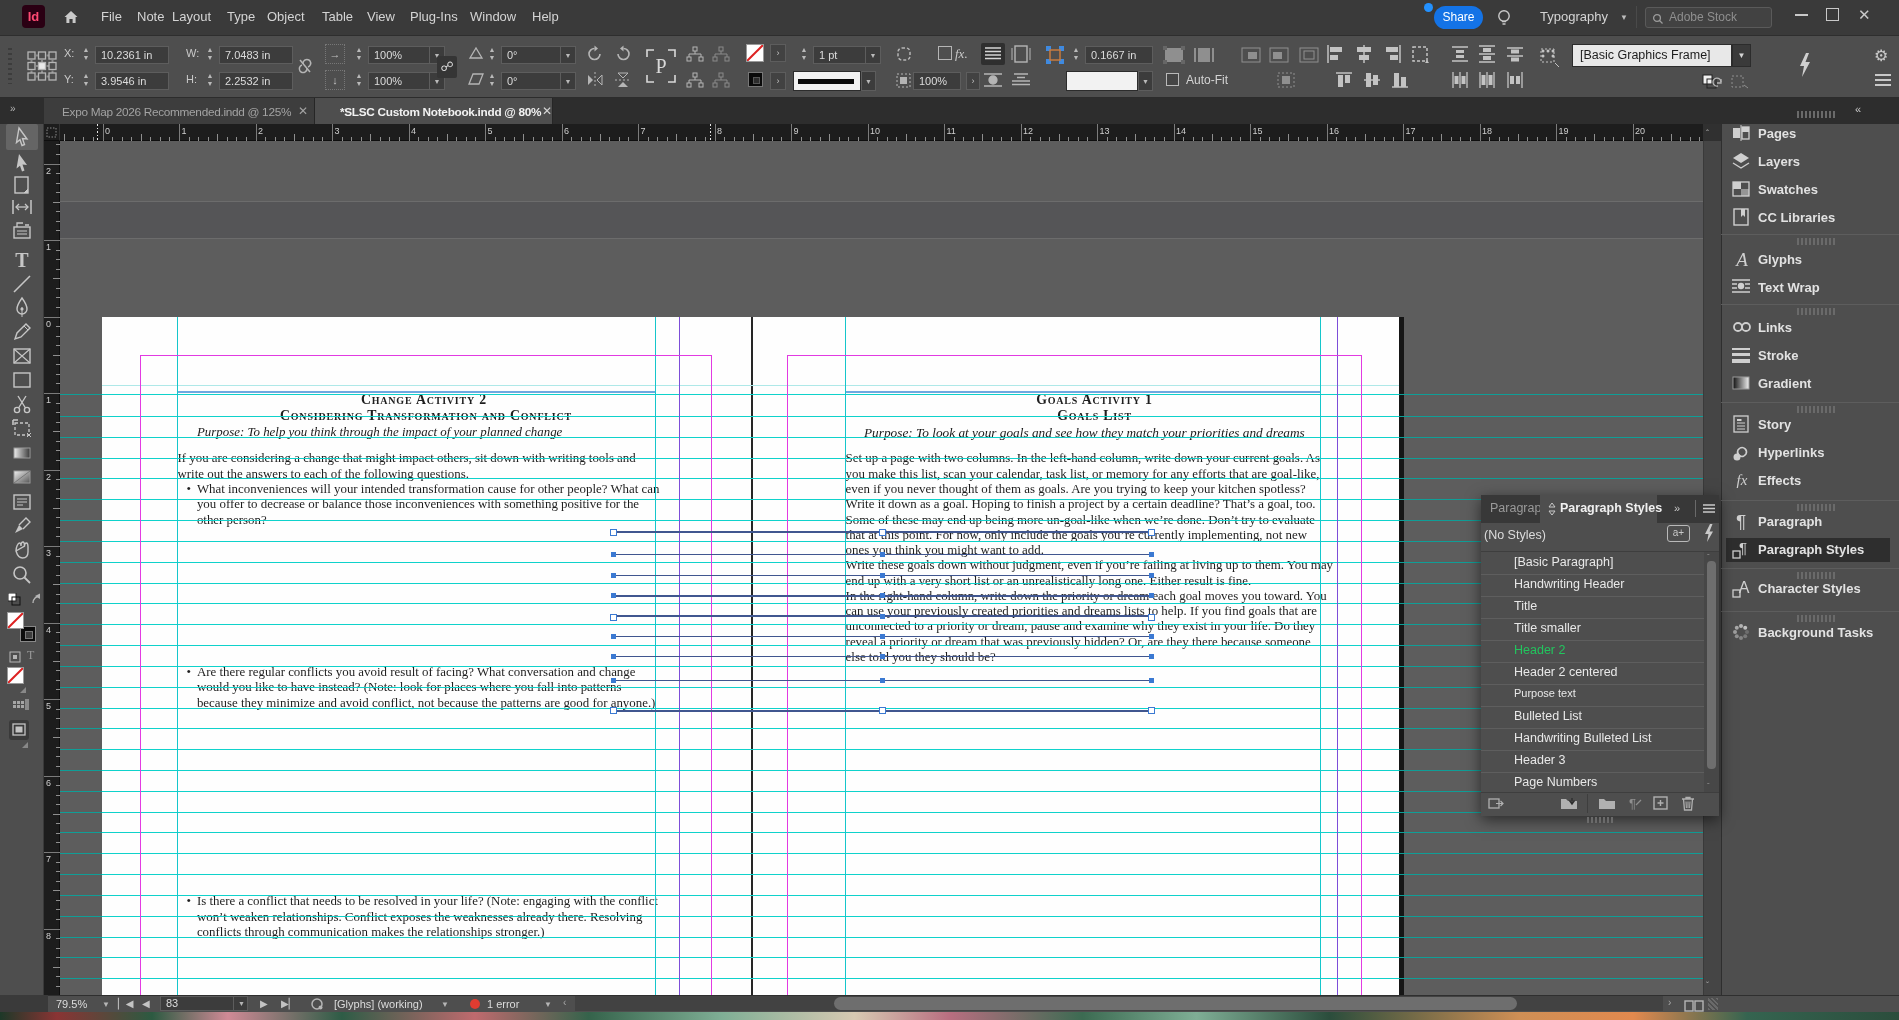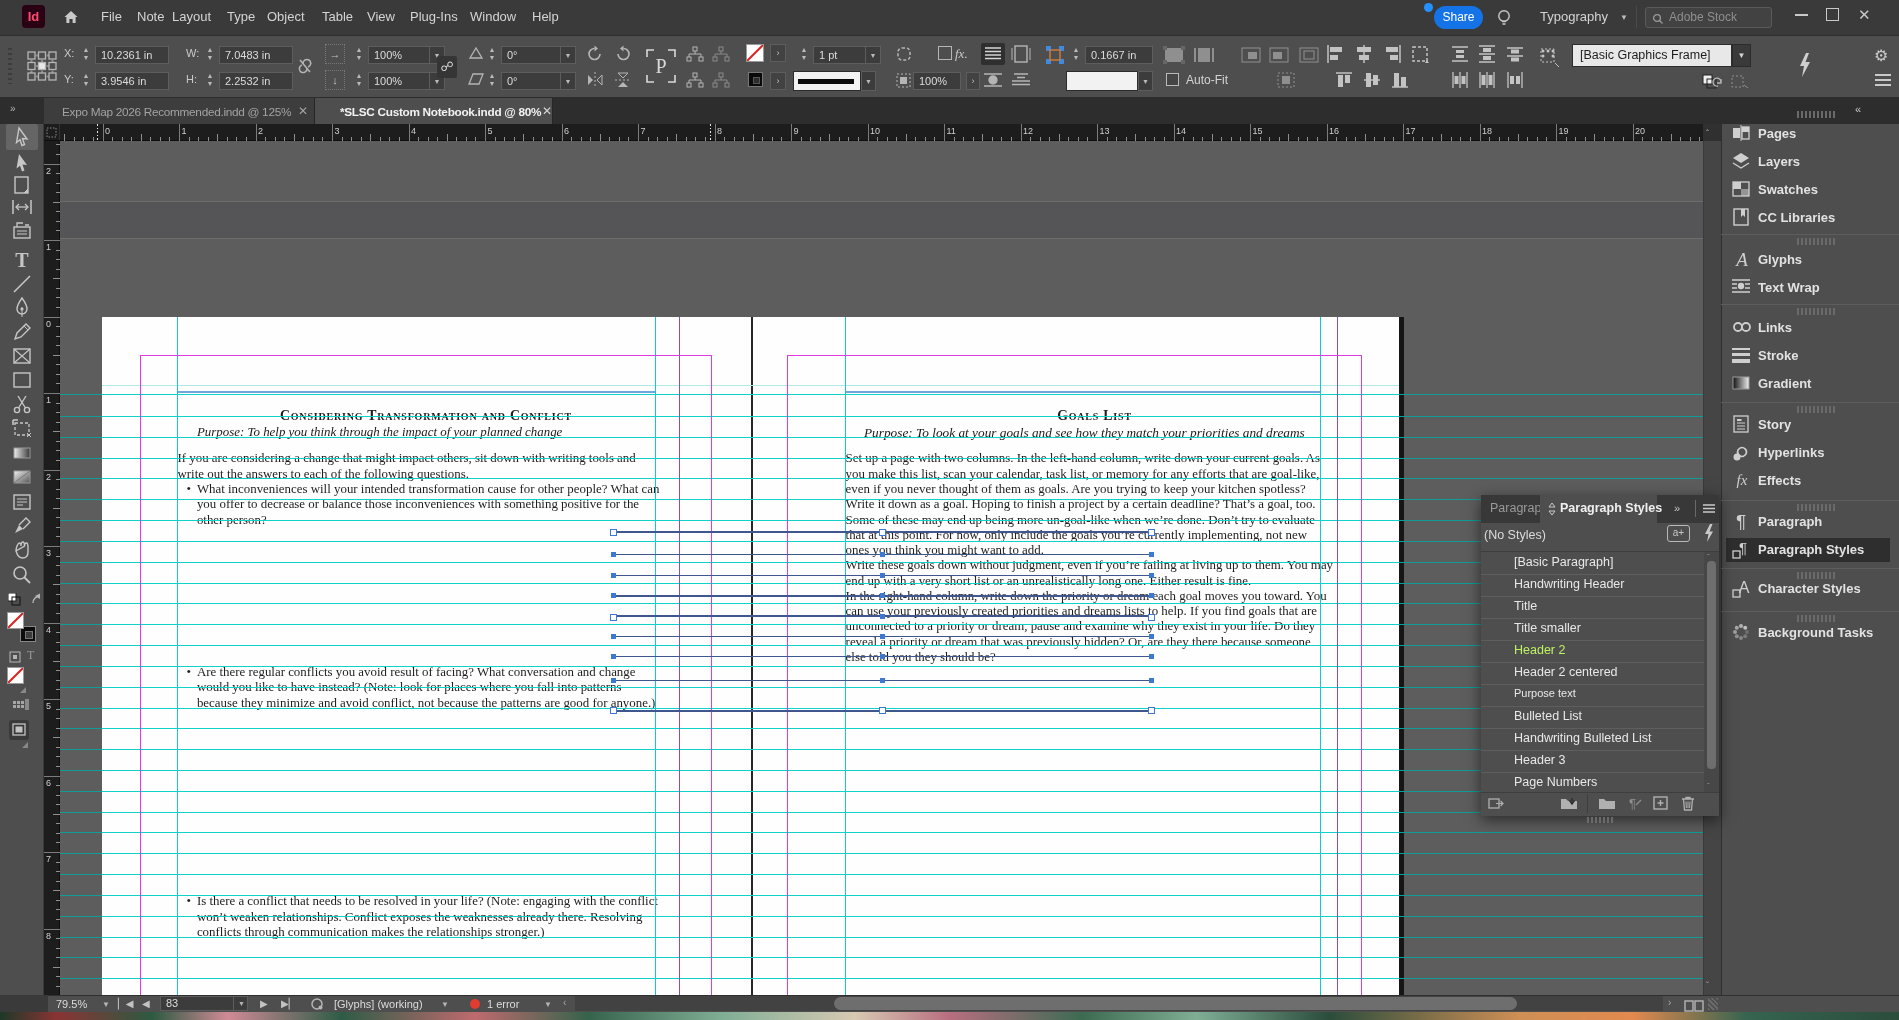--- a/index.html
+++ b/index.html
@@ -798,22 +798,24 @@
         <rect x="6.5" y="6.5" width="7" height="6" fill="#c3c3c3"></rect>
       </svg></div>
 <div style="position:absolute;left:22px;top:734px;width:6px;height:6px;"><svg width="6" height="6">
         <path d="M6 0 L6 6 L0 6 Z" fill="#888"></path>
       </svg></div>
 <div style="position:absolute;left:60px;top:141px;width:1643px;height:854px;background:#5d5d5d;overflow:hidden;">
 <div style="position:absolute;left:0;top:60px;width:1643px;height:38px;background:#555557;border-top:1px solid #6c6c6c;border-bottom:1px solid #6c6c6c;box-sizing:border-box;"></div>
 <div style="position:absolute;left:41.5px;top:176px;width:1297.3px;height:678px;background:#fefefe;"></div>
 <div style="position:absolute;left:1338.8px;top:176px;width:5px;height:678px;background:#161616;"></div>
 <div style="position:absolute;left:690.6px;top:176px;width:2px;height:678px;background:#262626;"></div>
+<div style="position:absolute;left:64px;top:251.2px;width:600px;text-align:center;font-family:'Liberation Serif',serif;color:#1e1e1e;font-size:13.8px;line-height:15.9px;font-variant:small-caps;font-weight:700;letter-spacing:0.8px;">Change Activity 2</div>
 <div style="position:absolute;left:66px;top:267.4px;width:600px;text-align:center;font-family:'Liberation Serif',serif;color:#1e1e1e;font-size:13.8px;line-height:15.9px;font-variant:small-caps;font-weight:700;letter-spacing:0.8px;">Considering Transformation and Conflict</div>
 <div style="position:absolute;left:137.0px;top:284.0px;white-space:nowrap;font-family:'Liberation Serif',serif;color:#1e1e1e;font-size:12.9px;line-height:14.8px;font-style:italic;color:#1a1a1a;">Purpose: To help you think through the impact of your planned change</div>
+<div style="position:absolute;left:734.5px;top:251.2px;width:600px;text-align:center;font-family:'Liberation Serif',serif;color:#1e1e1e;font-size:13.8px;line-height:15.9px;font-variant:small-caps;font-weight:700;letter-spacing:0.8px;">Goals Activity 1</div>
 <div style="position:absolute;left:734.5px;top:267.4px;width:600px;text-align:center;font-family:'Liberation Serif',serif;color:#1e1e1e;font-size:13.8px;line-height:15.9px;font-variant:small-caps;font-weight:700;letter-spacing:0.8px;">Goals List</div>
 <div style="position:absolute;left:804.0px;top:283.6px;white-space:nowrap;font-family:'Liberation Serif',serif;color:#1e1e1e;font-size:13.3px;line-height:15.3px;font-style:italic;color:#1a1a1a;">Purpose: To look at your goals and see how they match your priorities and dreams</div>
 <div style="position:absolute;left:117.5px;top:310.4px;white-space:nowrap;font-family:'Liberation Serif',serif;color:#1e1e1e;font-size:12.9px;line-height:14.8px;">If you are considering a change that might impact others, sit down with writing tools and</div>
 <div style="position:absolute;left:117.5px;top:325.7px;white-space:nowrap;font-family:'Liberation Serif',serif;color:#1e1e1e;font-size:12.9px;line-height:14.8px;">write out the answers to each of the following questions.</div>
 <div style="position:absolute;left:126.5px;top:340.9px;white-space:nowrap;font-family:'Liberation Serif',serif;color:#1e1e1e;font-size:12.9px;line-height:14.8px;">•</div>
 <div style="position:absolute;left:136.9px;top:340.9px;white-space:nowrap;font-family:'Liberation Serif',serif;color:#1e1e1e;font-size:12.9px;line-height:14.8px;">What inconveniences will your intended transformation cause for other people? What can</div>
 <div style="position:absolute;left:136.9px;top:356.2px;white-space:nowrap;font-family:'Liberation Serif',serif;color:#1e1e1e;font-size:12.9px;line-height:14.8px;">you offer to decrease or balance those inconveniences with something positive for the</div>
 <div style="position:absolute;left:136.9px;top:371.5px;white-space:nowrap;font-family:'Liberation Serif',serif;color:#1e1e1e;font-size:12.9px;line-height:14.8px;">other person?</div>
 <div style="position:absolute;left:126.5px;top:524.2px;white-space:nowrap;font-family:'Liberation Serif',serif;color:#1e1e1e;font-size:12.9px;line-height:14.8px;">•</div>
 <div style="position:absolute;left:136.9px;top:524.2px;white-space:nowrap;font-family:'Liberation Serif',serif;color:#1e1e1e;font-size:12.9px;line-height:14.8px;">Are there regular conflicts you avoid result of facing? What conversation and change</div>
@@ -1124,21 +1126,21 @@
         <path d="M7 1 L2 11 L5.5 11 L4 19 L10 8.5 L6.5 8.5 L9.5 1 Z" fill="#c9c9c9"></path>
       </svg></div>
 <div style="position:absolute;left:1481px;top:551px;width:238px;height:1px;background:#3e3e3e;"></div>
 <div style="position:absolute;left:1514px;top:555.0px;color:#e8e8e8;font-size:12.5px;">[Basic Paragraph]</div>
 <div style="position:absolute;left:1514px;top:577.03px;color:#e8e8e8;font-size:12.5px;">Handwriting Header</div>
 <div style="position:absolute;left:1481px;top:573.53px;width:223px;height:1px;background:#5e5e5e;"></div>
 <div style="position:absolute;left:1514px;top:599.06px;color:#e8e8e8;font-size:12.5px;">Title</div>
 <div style="position:absolute;left:1481px;top:595.56px;width:223px;height:1px;background:#5e5e5e;"></div>
 <div style="position:absolute;left:1514px;top:621.09px;color:#e8e8e8;font-size:12.5px;">Title smaller</div>
 <div style="position:absolute;left:1481px;top:617.59px;width:223px;height:1px;background:#5e5e5e;"></div>
-<div style="position:absolute;left:1514px;top:643.12px;color:#bef264;font-size:12.5px;">Header 2</div>
+<div style="position:absolute;left:1514px;top:643.12px;color:#22c55e;font-size:12.5px;">Header 2</div>
 <div style="position:absolute;left:1481px;top:639.62px;width:223px;height:1px;background:#5e5e5e;"></div>
 <div style="position:absolute;left:1514px;top:665.15px;color:#e8e8e8;font-size:12.5px;">Header 2 centered</div>
 <div style="position:absolute;left:1481px;top:661.65px;width:223px;height:1px;background:#5e5e5e;"></div>
 <div style="position:absolute;left:1514px;top:687.1800000000001px;color:#e8e8e8;font-size:11px;">Purpose text</div>
 <div style="position:absolute;left:1481px;top:683.6800000000001px;width:223px;height:1px;background:#5e5e5e;"></div>
 <div style="position:absolute;left:1514px;top:709.21px;color:#e8e8e8;font-size:12.5px;">Bulleted List</div>
 <div style="position:absolute;left:1481px;top:705.71px;width:223px;height:1px;background:#5e5e5e;"></div>
 <div style="position:absolute;left:1514px;top:731.24px;color:#e8e8e8;font-size:12.5px;">Handwriting Bulleted List</div>
 <div style="position:absolute;left:1481px;top:727.74px;width:223px;height:1px;background:#5e5e5e;"></div>
 <div style="position:absolute;left:1514px;top:753.27px;color:#e8e8e8;font-size:12.5px;">Header 3</div>

